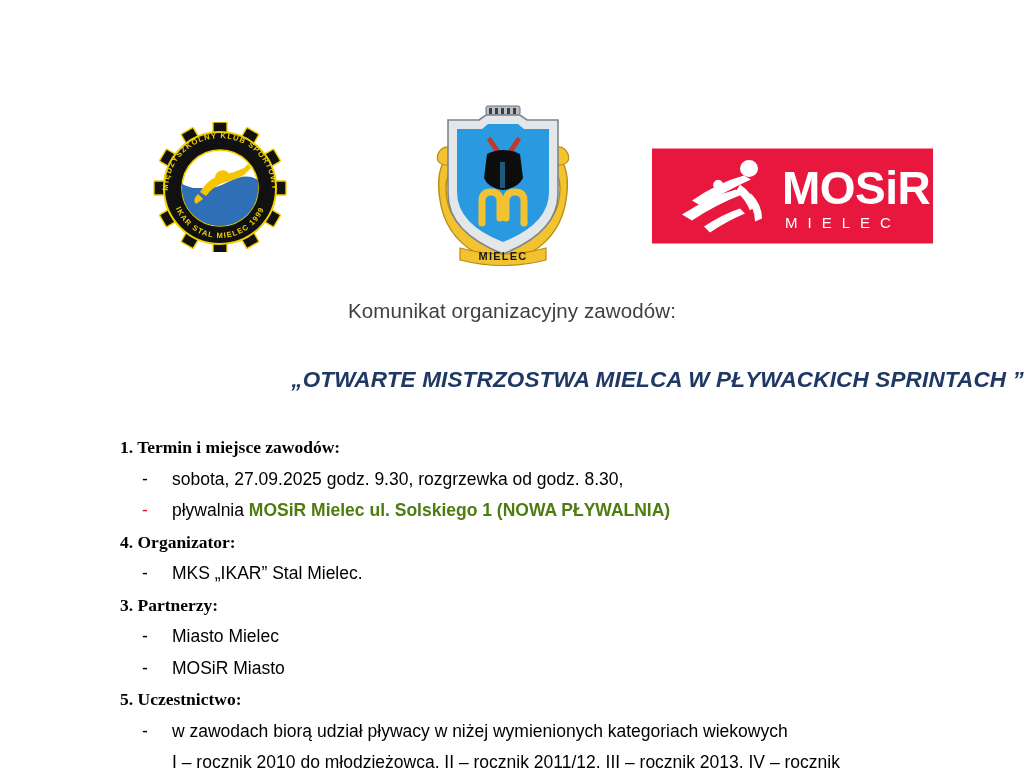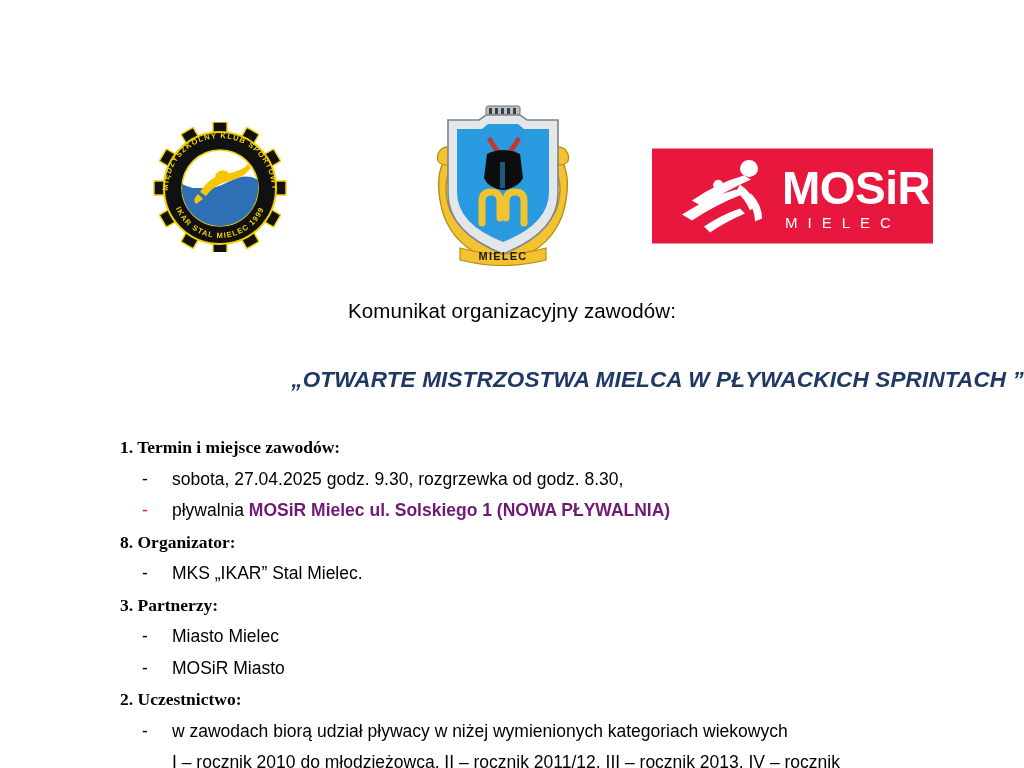--- a/index.html
+++ b/index.html
@@ -62,21 +62,21 @@
   .doc {
     position: absolute;
     left: 0;
     top: 296px;
     width: 1024px;
   }
   .subject-line {
     text-align: center;
     font-size: 20.5px;
     line-height: 30px;
-    color: #000000;
+    color: #404040;
     letter-spacing: 0.1px;
   }
   .main-title {
     text-align: right;
     font-size: 22.5px;
     line-height: 32px;
     font-weight: bold;
     font-style: italic;
     color: #1f3864;
     margin-top: 38px;
@@ -102,21 +102,21 @@
   }
   .bullet-dash {
     width: 30px;
     flex: 0 0 30px;
     color: #000;
   }
   .bullet-dash.red { color: #e8112d; }
   .bullet-text { flex: 1 1 auto; }
   .bold { font-weight: normal; }
   .red-bold {
-    color: #701a75;
+    color: #4d7c0f;
     font-weight: bold;
     margin-top: 44px;
   }
   .cont-line { padding-left: 52px; }
 </style>
 </head>
 <body>
 
 <div class="logo-band">
 
@@ -231,44 +231,44 @@
 
   <div class="subject-line">Komunikat organizacyjny zawodów:</div>
 
   <div class="main-title">„OTWARTE MISTRZOSTWA MIELCA W PŁYWACKICH SPRINTACH ”</div>
 
   <div class="body-block">
 
     <div class="sec-head">1. Termin i miejsce zawodów:</div>
     <div class="bullet-row">
       <span class="bullet-dash">-</span>
-      <span class="bullet-text">sobota, 27.04.2025 godz. 9.30, rozgrzewka od godz. 8.30,</span>
+      <span class="bullet-text">sobota, 27.09.2025 godz. 9.30, rozgrzewka od godz. 8.30,</span>
     </div>
     <div class="bullet-row">
       <span class="bullet-dash red">-</span>
       <span class="bullet-text"><span class="bold">pływalnia </span><span class="red-bold">MOSiR Mielec ul. Solskiego 1 (NOWA PŁYWALNIA)</span></span>
       </div>
 
-    <div class="sec-head">8. Organizator:</div>
+    <div class="sec-head">4. Organizator:</div>
     <div class="bullet-row">
       <span class="bullet-dash">-</span>
       <span class="bullet-text">MKS „IKAR” Stal Mielec.</span>
     </div>
 
     <div class="sec-head">3. Partnerzy:</div>
     <div class="bullet-row">
       <span class="bullet-dash">-</span>
       <span class="bullet-text">Miasto Mielec</span>
     </div>
     <div class="bullet-row">
       <span class="bullet-dash">-</span>
       <span class="bullet-text">MOSiR Miasto</span>
     </div>
 
-    <div class="sec-head">2. Uczestnictwo:</div>
+    <div class="sec-head">5. Uczestnictwo:</div>
     <div class="bullet-row">
       <span class="bullet-dash">-</span>
       <span class="bullet-text">w zawodach biorą udział pływacy w niżej wymienionych kategoriach wiekowych</span>
     </div>
     <div class="cont-line">I – rocznik 2010 do młodzieżowca, II – rocznik 2011/12, III – rocznik 2013, IV – rocznik</div>
 
   </div>
 </div>
 
 </body></html>

